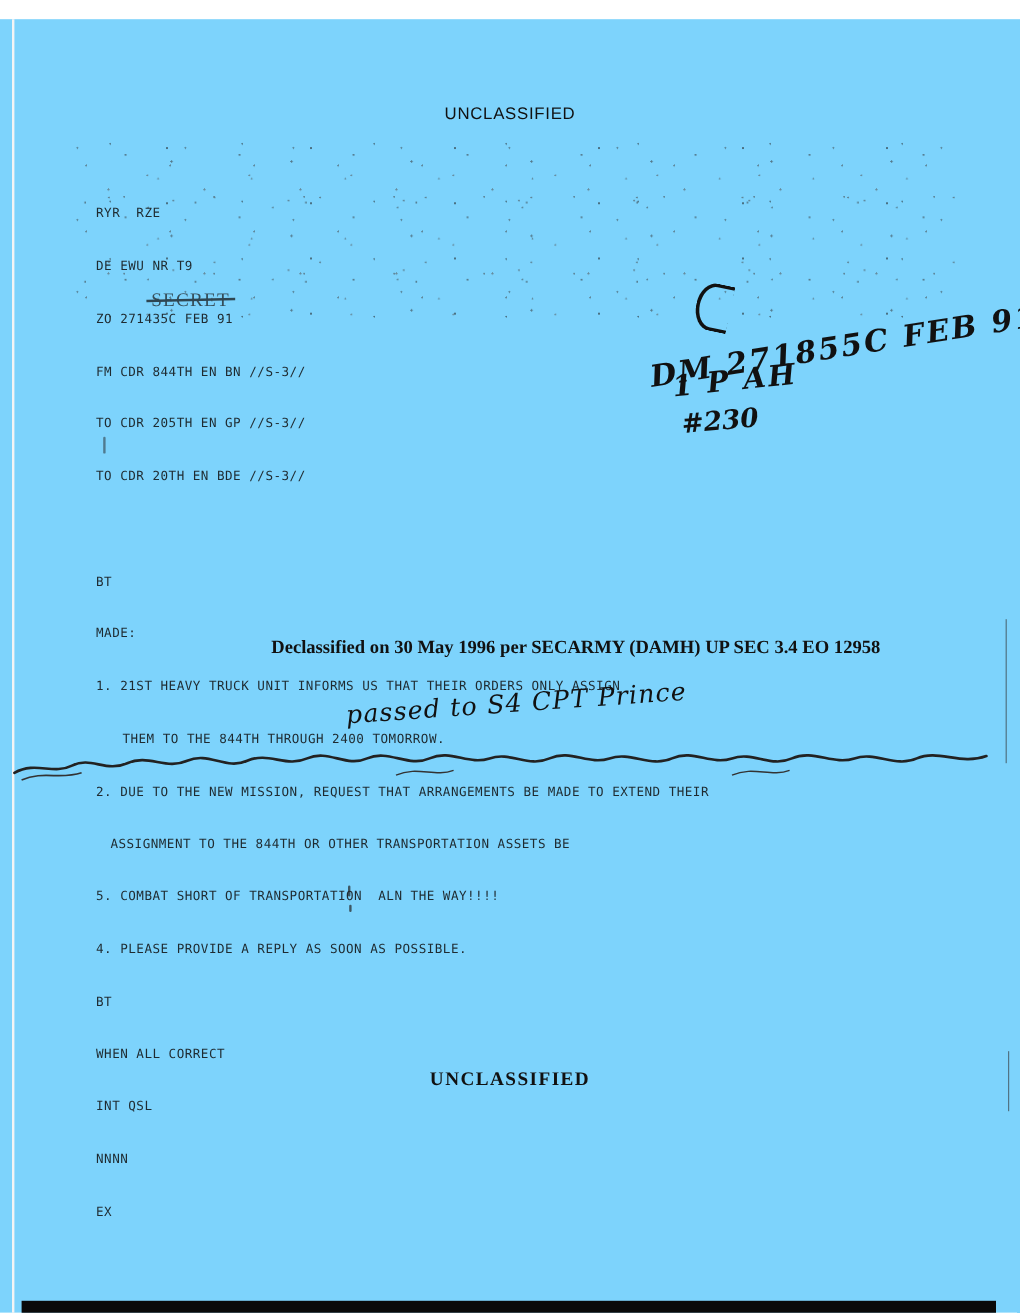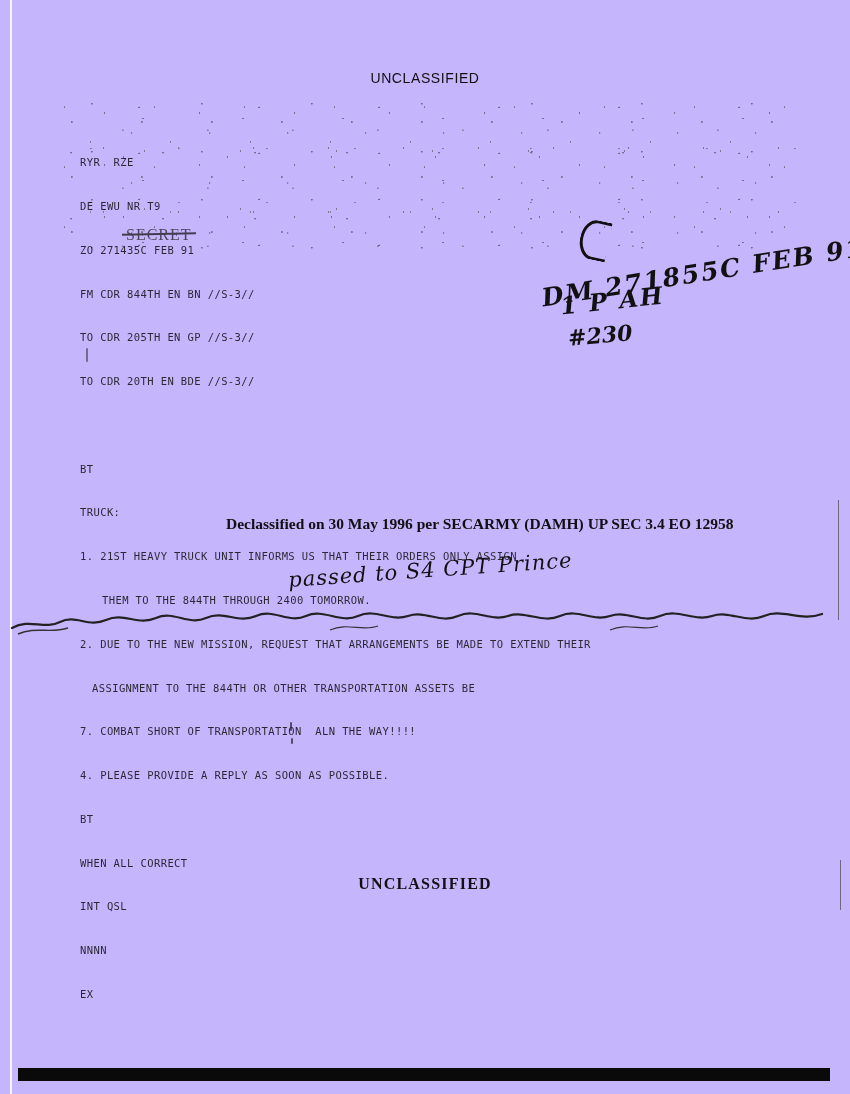--- a/index.html
+++ b/index.html
@@ -10,21 +10,22 @@
   body {
     width: 850px;
     height: 1094px;
     position: relative;
     font-family: "Liberation Sans", sans-serif;
     overflow: hidden;
   }
   .page {
     position: absolute;
     inset: 0;
-    background: #c4b5fd;
+    background: #7dd3fc;
+    margin-top: 16px;
   }
 
   
   .banner-top {
     position: absolute;
     top: 70px;
     left: 0;
     width: 850px;
     text-align: center;
     font-family: "Liberation Sans", sans-serif;
@@ -247,26 +248,26 @@
 
     <div class="msg">
       <span class="ln">RYR  RZE</span>
       <span class="ln">DE EWU NR T9</span>
       <span class="ln">ZO 271435C FEB 91</span>
       <span class="ln">FM CDR 844TH EN BN //S-3//</span>
       <span class="ln">TO CDR 205TH EN GP //S-3//</span>
       <span class="ln">TO CDR 20TH EN BDE //S-3//</span>
       <span class="ln faint"> </span>
       <span class="ln">BT</span>
-      <span class="ln">TRUCK:</span>
+      <span class="ln">MADE:</span>
       <span class="ln">1. 21ST HEAVY TRUCK UNIT INFORMS US THAT THEIR ORDERS ONLY ASSIGN</span>
       <span class="ln ind1">THEM TO THE 844TH THROUGH 2400 TOMORROW.</span>
       <span class="ln">2. DUE TO THE NEW MISSION, REQUEST THAT ARRANGEMENTS BE MADE TO EXTEND THEIR</span>
       <span class="ln ind2">ASSIGNMENT TO THE 844TH OR OTHER TRANSPORTATION ASSETS BE</span>
-      <span class="ln">7. COMBAT SHORT OF TRANSPORTATION  ALN THE WAY!!!!</span>
+      <span class="ln">5. COMBAT SHORT OF TRANSPORTATION  ALN THE WAY!!!!</span>
       <span class="ln">4. PLEASE PROVIDE A REPLY AS SOON AS POSSIBLE.</span>
       <span class="ln">BT</span>
       <span class="ln">WHEN ALL CORRECT</span>
       <span class="ln">INT QSL</span>
       <span class="ln">NNNN</span>
       <span class="ln">EX</span>
     </div>
 
     <div class="secret-stamp">SECRET</div>
 

